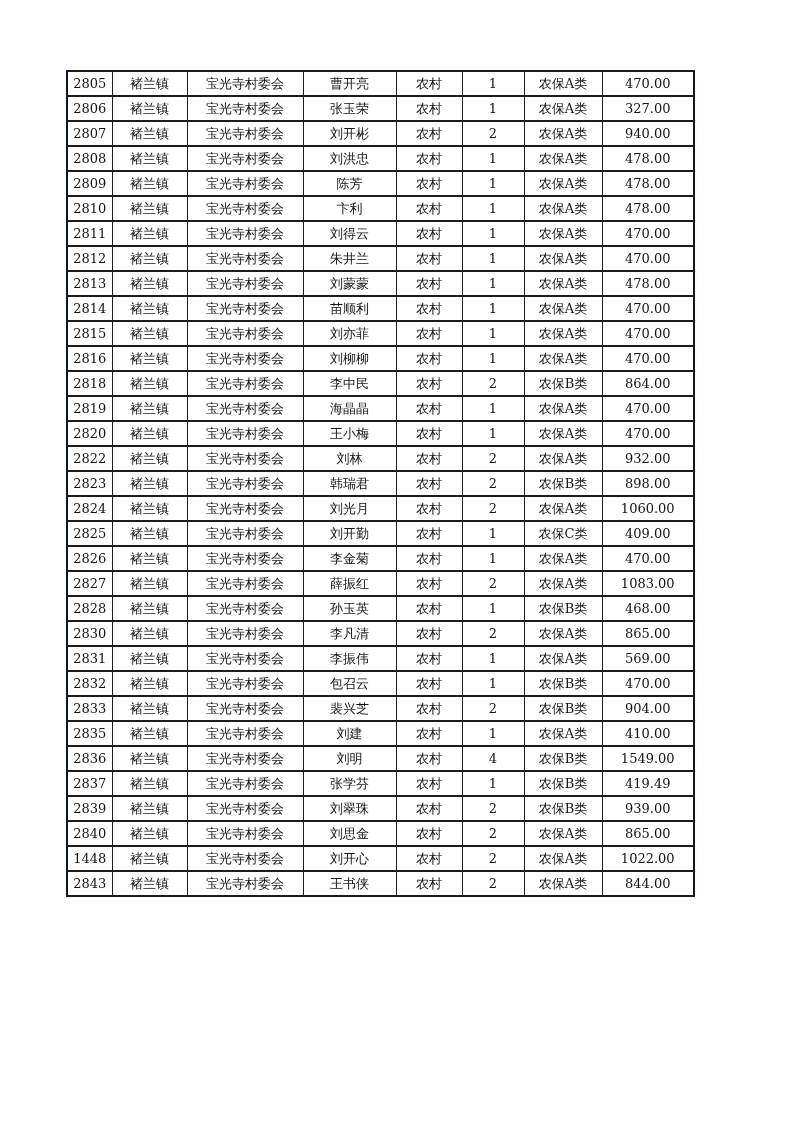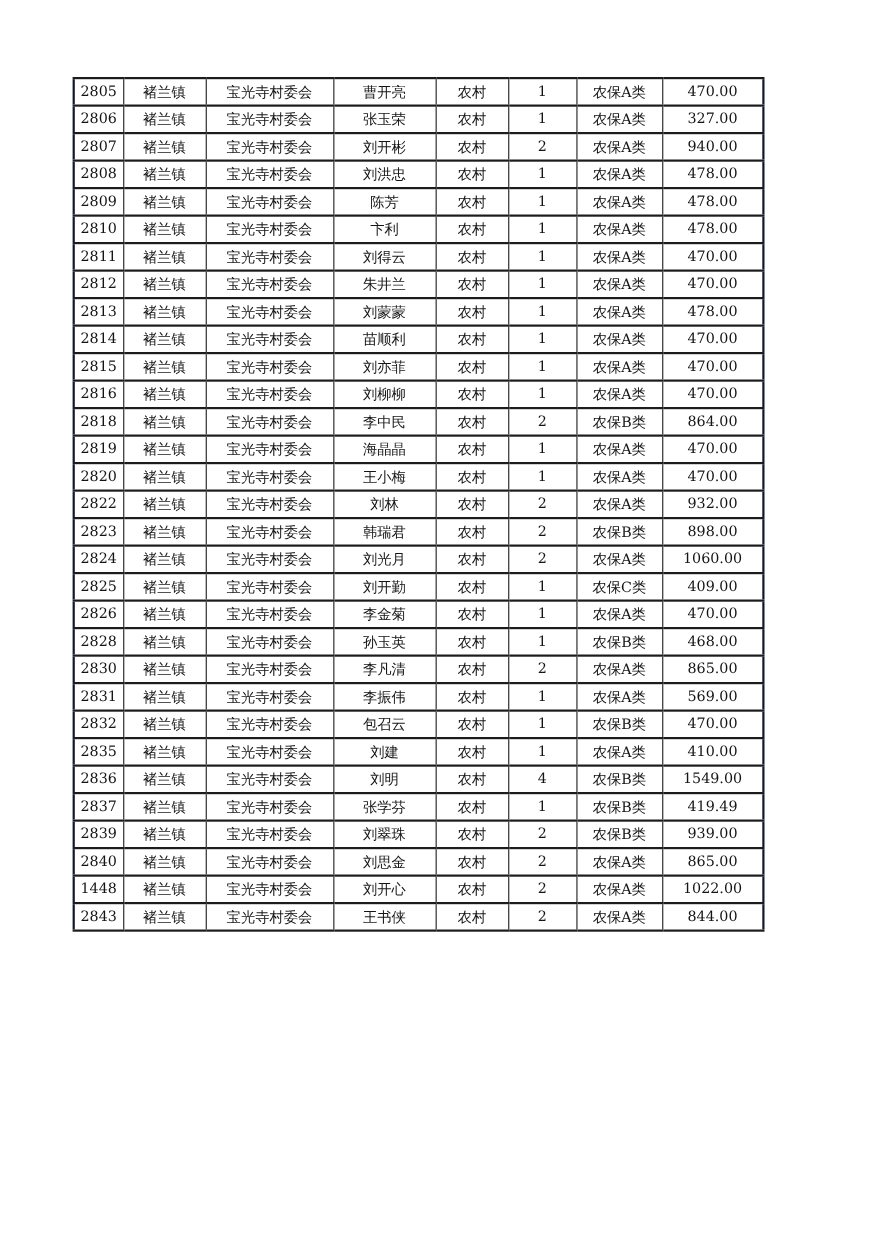--- a/index.html
+++ b/index.html
@@ -257,20 +257,30 @@
           <td>2826</td>
           <td>褚兰镇</td>
           <td>宝光寺村委会</td>
           <td>李金菊</td>
           <td>农村</td>
           <td>1</td>
           <td>农保A类</td>
           <td>470.00</td>
         </tr>
         <tr>
+          <td>2827</td>
+          <td>褚兰镇</td>
+          <td>宝光寺村委会</td>
+          <td>薛振红</td>
+          <td>农村</td>
+          <td>2</td>
+          <td>农保A类</td>
+          <td>1083.00</td>
+        </tr>
+        <tr>
           <td>2828</td>
           <td>褚兰镇</td>
           <td>宝光寺村委会</td>
           <td>孙玉英</td>
           <td>农村</td>
           <td>1</td>
           <td>农保B类</td>
           <td>468.00</td>
         </tr>
         <tr>
@@ -295,20 +305,30 @@
         </tr>
         <tr>
           <td>2832</td>
           <td>褚兰镇</td>
           <td>宝光寺村委会</td>
           <td>包召云</td>
           <td>农村</td>
           <td>1</td>
           <td>农保B类</td>
           <td>470.00</td>
+        </tr>
+        <tr>
+          <td>2833</td>
+          <td>褚兰镇</td>
+          <td>宝光寺村委会</td>
+          <td>裴兴芝</td>
+          <td>农村</td>
+          <td>2</td>
+          <td>农保B类</td>
+          <td>904.00</td>
         </tr>
         <tr>
           <td>2835</td>
           <td>褚兰镇</td>
           <td>宝光寺村委会</td>
           <td>刘建</td>
           <td>农村</td>
           <td>1</td>
           <td>农保A类</td>
           <td>410.00</td>

